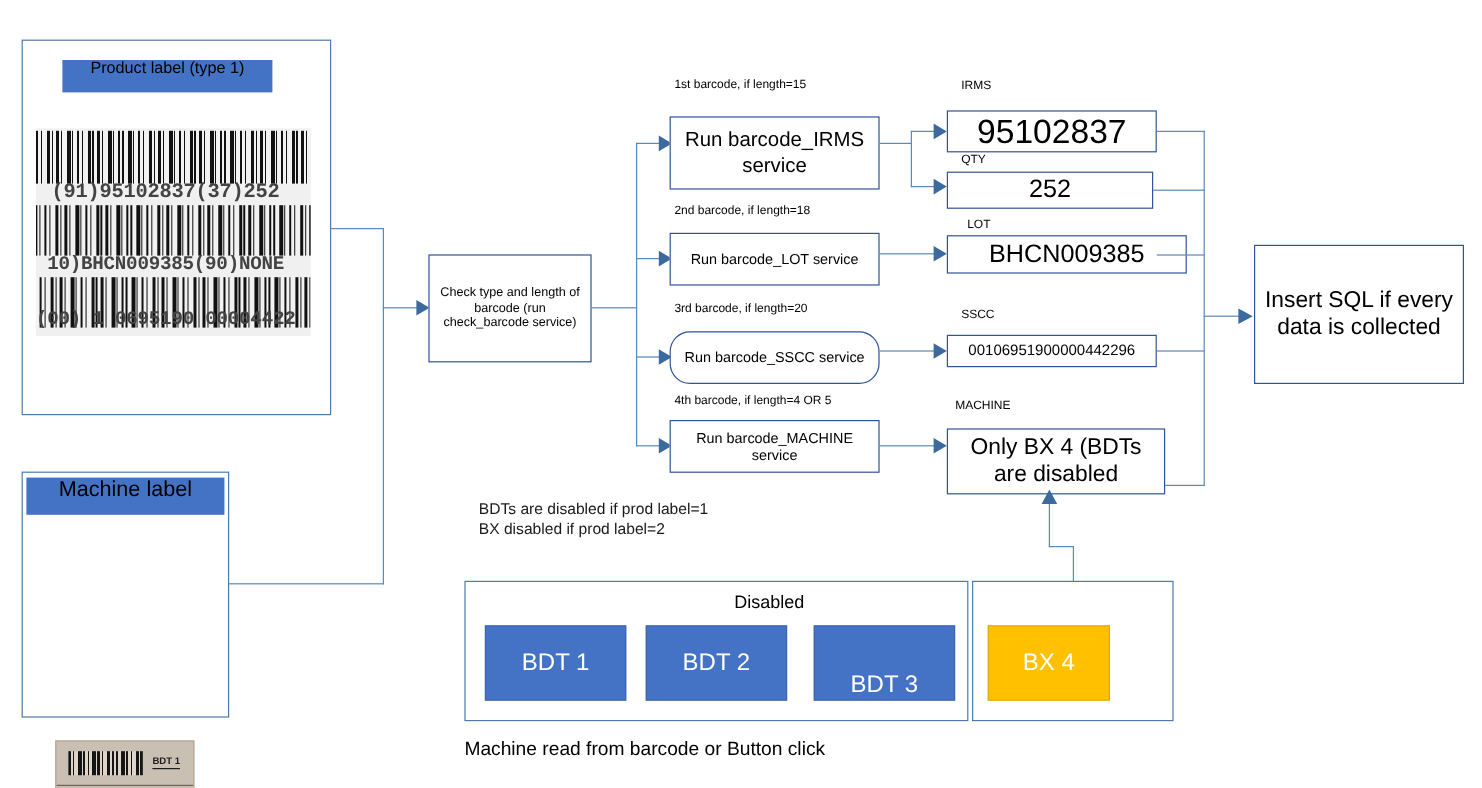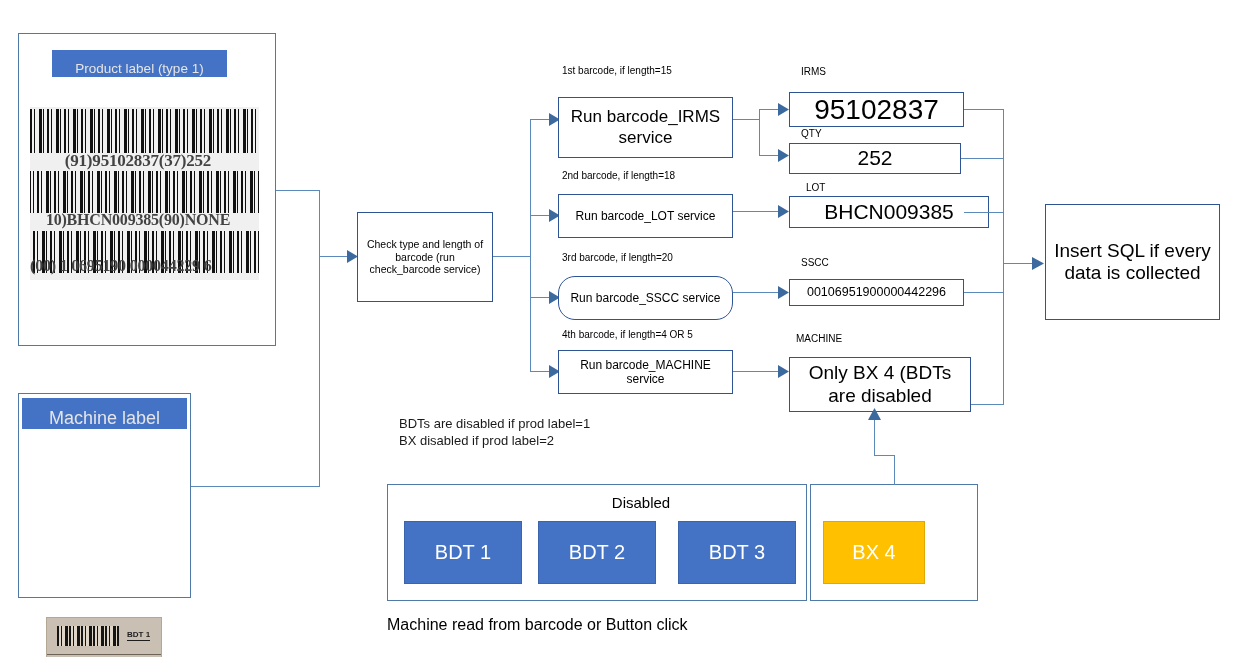--- a/index.html
+++ b/index.html
@@ -23,23 +23,23 @@
   .abs { position: absolute; box-sizing: border-box; }
 
   
   .panel {
     border: 1px solid #4f7aa8;
     background: #ffffff;
   }
   
   .chip {
     background: #4472C4;
-    color: #e5e5e5;
+    color: #000000;
     display: flex;
-    align-items: flex-end;
+    align-items: flex-start;
     justify-content: center;
     text-align: center;
     line-height: 1.1;
   }
   
   .box {
     border: 1px solid #2f5496;
     background: #ffffff;
     display: flex;
     align-items: center;
@@ -84,21 +84,21 @@
       90deg,
       #111 0px, #111 2px, #f4f2ef 2px, #f4f2ef 4px,
       #111 4px, #111 5px, #f4f2ef 5px, #f4f2ef 9px,
       #111 9px, #111 12px, #f4f2ef 12px, #f4f2ef 13px,
       #111 13px, #111 14px, #f4f2ef 14px, #f4f2ef 17px
     );
   }
   .bc-text {
     position: absolute;
     left: 0; right: 13px;
-    font-family: Liberation Serif, serif;
+    font-family: Liberation Mono, monospace;
     font-weight: bold;
     color: #6d28d9;
     letter-spacing: -0.2px;
     white-space: nowrap;
     overflow: hidden;
   }
   .mach-photo {
     background: #c9bfb2;
     position: relative;
     overflow: hidden;
@@ -288,21 +288,21 @@
 
   <div class="abs panel" style="left:387px; top:484px; width:420px; height:117px;"></div>
   <div class="abs" style="left:387px; top:494px; width:420px; text-align:center; font-size:15px;margin-left:44px;">Disabled</div>
 
   <div class="abs btn blue" style="left:404px; top:521px; width:118px; height:63px; font-size:20px;">
     <span>BDT 1</span>
   </div>
   <div class="abs btn blue" style="left:538px; top:521px; width:118px; height:63px; font-size:20px;">
     <span>BDT 2</span>
   </div>
-  <div class="abs btn blue" style="left:678px; top:521px; width:118px; height:63px; font-size:20px;">
+  <div class="abs btn blue" style="left:678px; top:521px; width:118px; height:63px; font-size:20px;align-items:flex-end;">
     <span>BDT 3</span>
   </div>
 
   <div class="abs panel" style="left:810px; top:484px; width:168px; height:117px;"></div>
   <div class="abs btn amber" style="left:823px; top:521px; width:102px; height:63px; font-size:20px;">
     <span>BX 4</span>
   </div>
 
   <div class="abs ln" style="left:894px; top:455px; width:1px; height:30px;"></div>
   <div class="abs ln" style="left:874px; top:455px; width:21px; height:1px;"></div>

